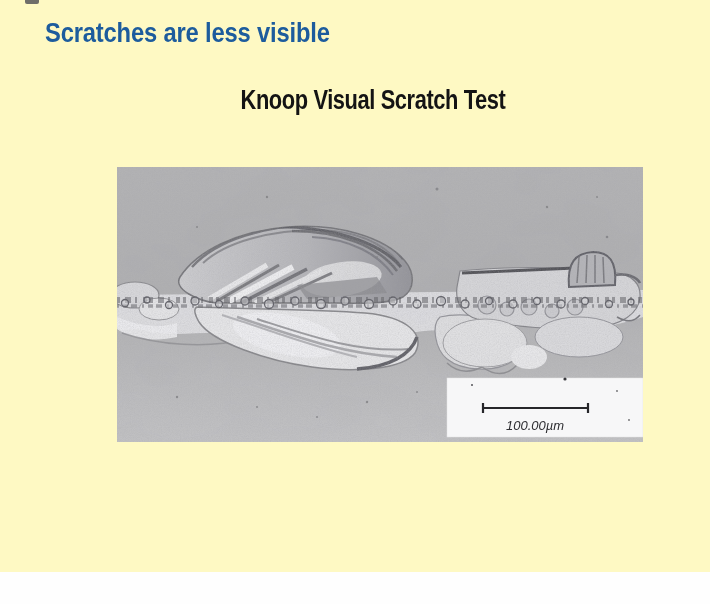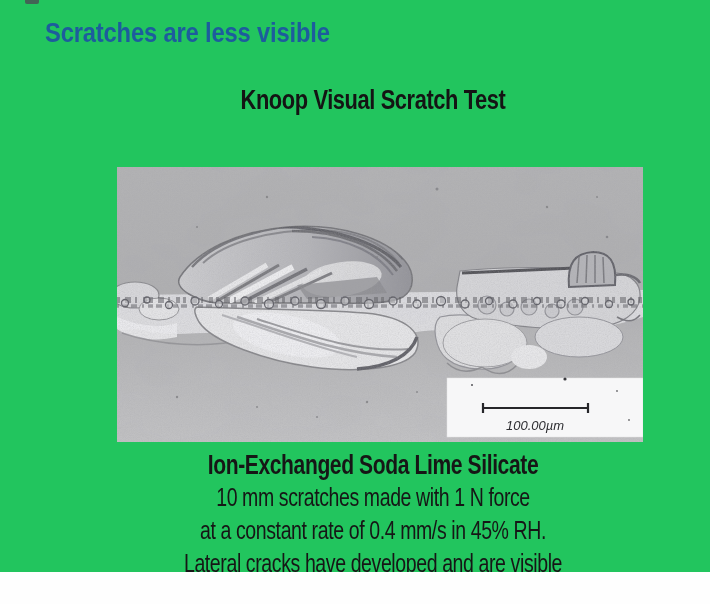--- a/index.html
+++ b/index.html
@@ -5,21 +5,21 @@
   html, body {
     margin: 0;
     padding: 0;
     background: #fefefe;
     font-family: "Liberation Sans", sans-serif;
   }
   .slide {
     position: relative;
     width: 710px;
     height: 572px;
-    background: #22c55e;
+    background: #fef9c3;
     overflow: hidden;
   }
   .corner-mark {
     position: absolute;
     left: 25px;
     top: 0;
     width: 14px;
     height: 4px;
     background: #4b4b52;
     border-radius: 0 0 2px 2px;
@@ -242,20 +242,14 @@
         <g stroke="#26262a" stroke-width="2.2">
           <line x1="366" y1="241" x2="471" y2="241"></line>
           <line x1="366" y1="236" x2="366" y2="246"></line>
           <line x1="471" y1="236" x2="471" y2="246"></line>
         </g>
         <text x="418" y="263" font-family="Liberation Sans, sans-serif" font-size="13" fill="#2e2e32" text-anchor="middle">100.00µm</text>
       </g>
     </svg>
   </div>
 
-  <div class="caption">
-    <div class="caption-heading">Ion-Exchanged Soda Lime Silicate</div>
-    <div class="caption-line">10 mm scratches made with 1 N force</div>
-    <div class="caption-line">at a constant rate of 0.4 mm/s in 45% RH.</div>
-    <div class="caption-line">Lateral cracks have developed and are visible</div>
-  </div>
 
 </div>
 
 </body></html>

